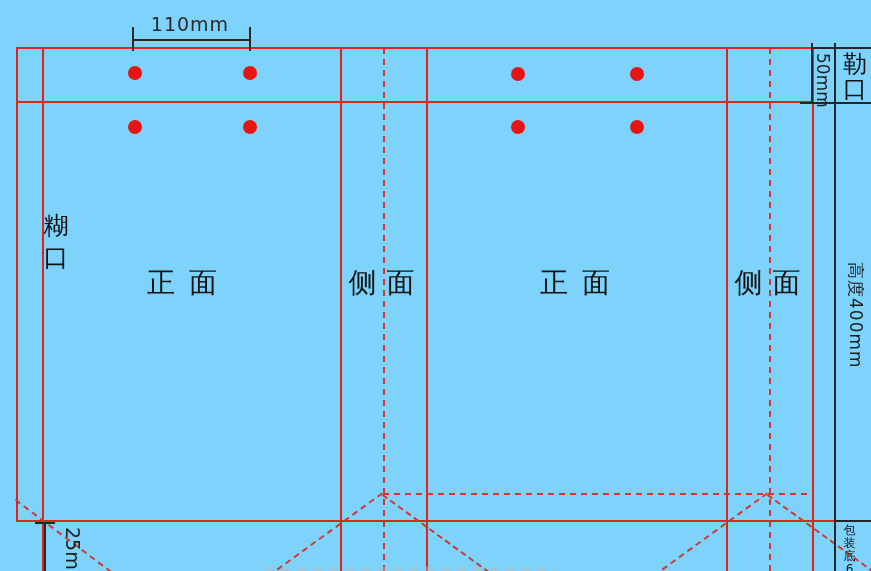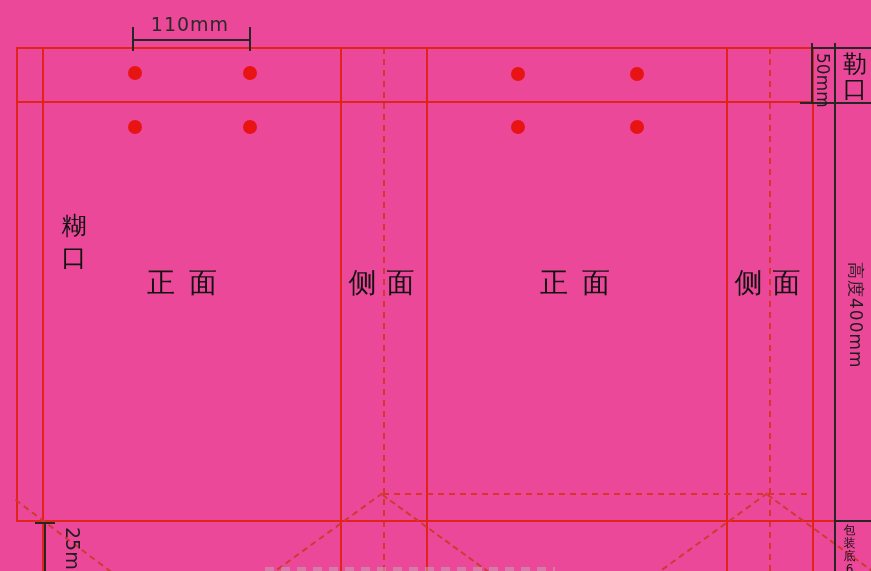--- a/index.html
+++ b/index.html
@@ -1,17 +1,17 @@
 <!DOCTYPE html>
 <html><head>
 <meta charset="utf-8">
 <style>
   html,body{margin:0;padding:0;background:#fff;}
   #stage{
-    position:relative;width:871px;height:571px;background:#ec4899;
+    position:relative;width:871px;height:571px;background:#7dd3fc;
     overflow:hidden;font-family:"DejaVu Sans","Liberation Sans",sans-serif;
     color:#1d1d1d;
   }
   
   .rv{position:absolute;width:2px;background:#e0241c;}
   .rh{position:absolute;height:2px;background:#e0241c;}
   .rv-dash{position:absolute;width:2px;
     background:repeating-linear-gradient(to bottom,#d8352c 0 6px,transparent 6px 11px);}
   .rh-dash{position:absolute;height:2px;
     background:repeating-linear-gradient(to right,#d8352c 0 6px,transparent 6px 11px);}
@@ -78,21 +78,21 @@
   <div class="dot" style="left:128px;top:66px"></div>
   <div class="dot" style="left:243px;top:66px"></div>
   <div class="dot" style="left:128px;top:120px"></div>
   <div class="dot" style="left:243px;top:120px"></div>
 
   <div class="dot" style="left:511px;top:67px"></div>
   <div class="dot" style="left:630px;top:67px"></div>
   <div class="dot" style="left:511px;top:120px"></div>
   <div class="dot" style="left:630px;top:120px"></div>
 
-  <div class="vstack" style="left:60px;top:210px;width:28px;font-size:25px;line-height:32px">糊口</div>
+  <div class="vstack" style="left:42px;top:210px;width:28px;font-size:25px;line-height:32px">糊口</div>
 
   <div class="panel-label" style="left:104px;width:170px">正面</div>
 
   <div class="panel-label side" style="left:314px;width:145px">侧面</div>
 
   <div class="panel-label" style="left:497px;width:170px">正面</div>
 
   <div class="panel-label side" style="left:700px;width:145px">侧面</div>
 
   <div class="vstack" style="left:842px;top:52px;width:26px;font-size:24px;line-height:25px">勒口</div>

